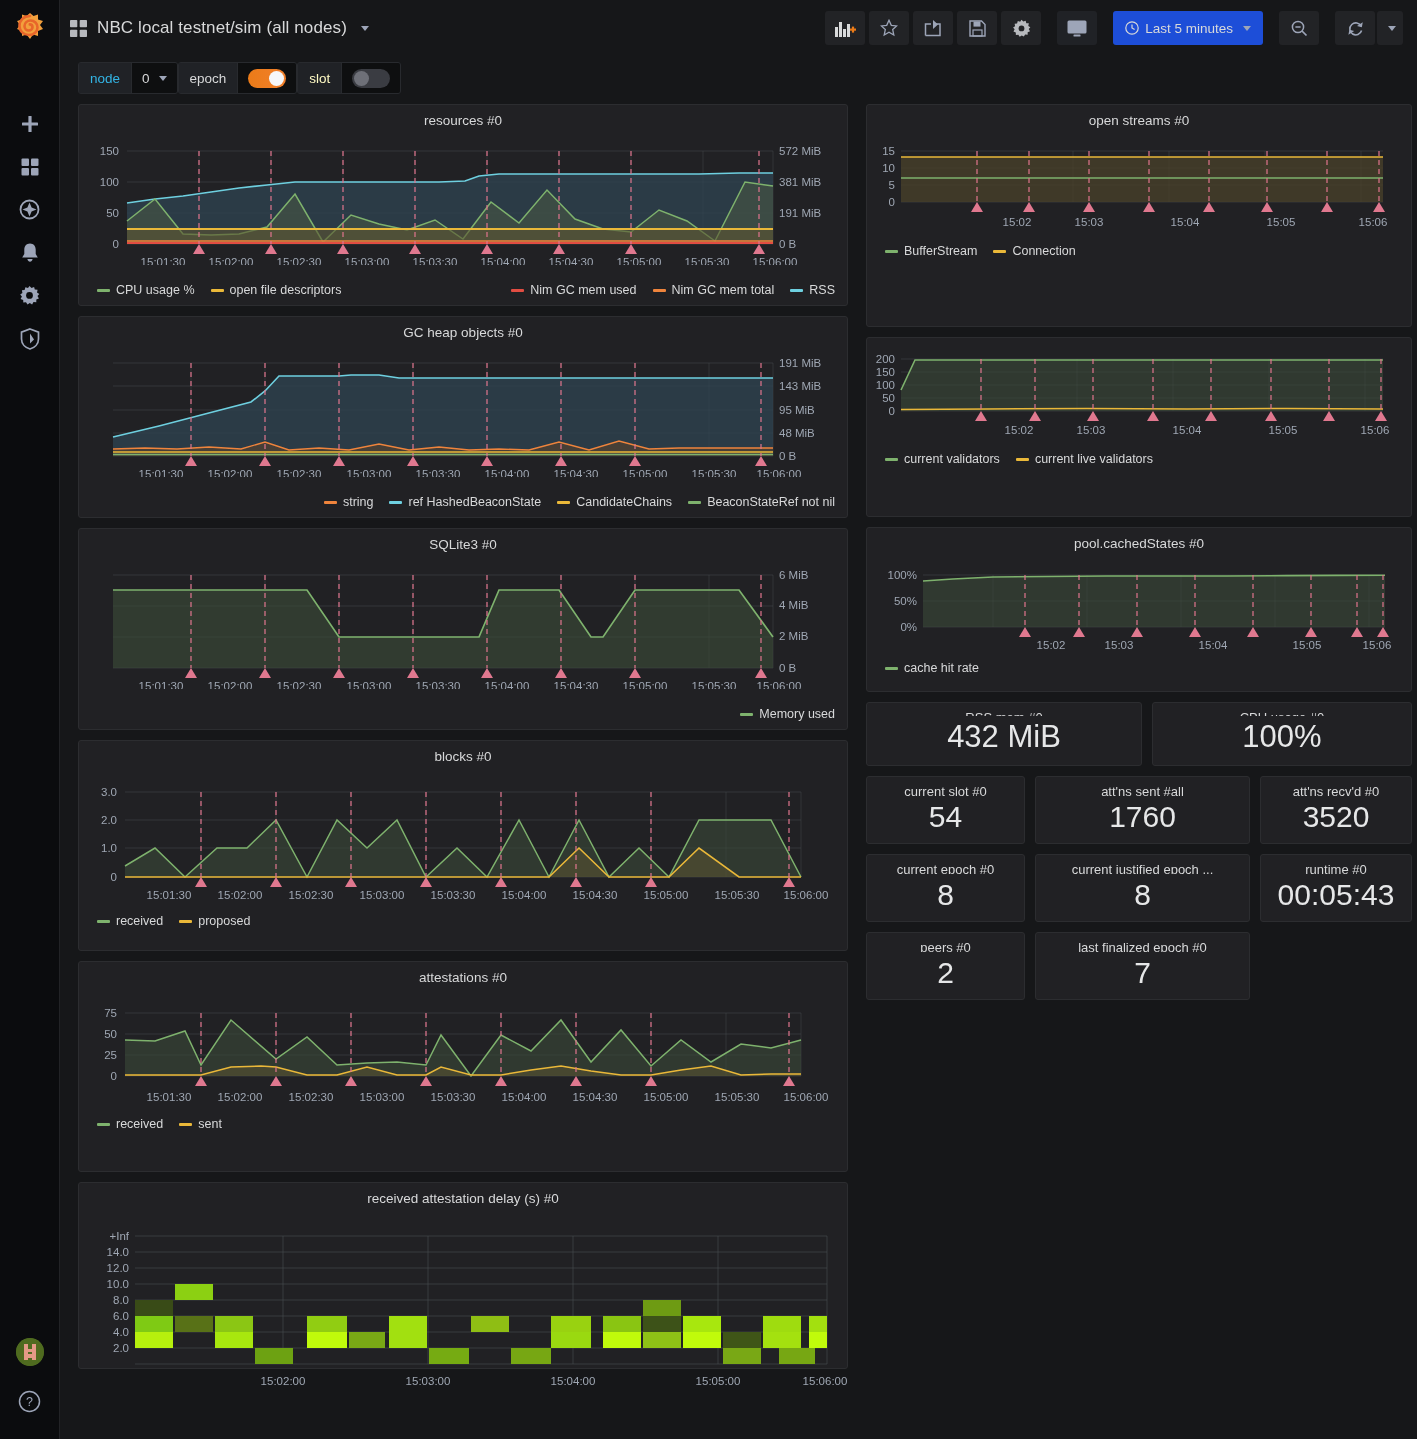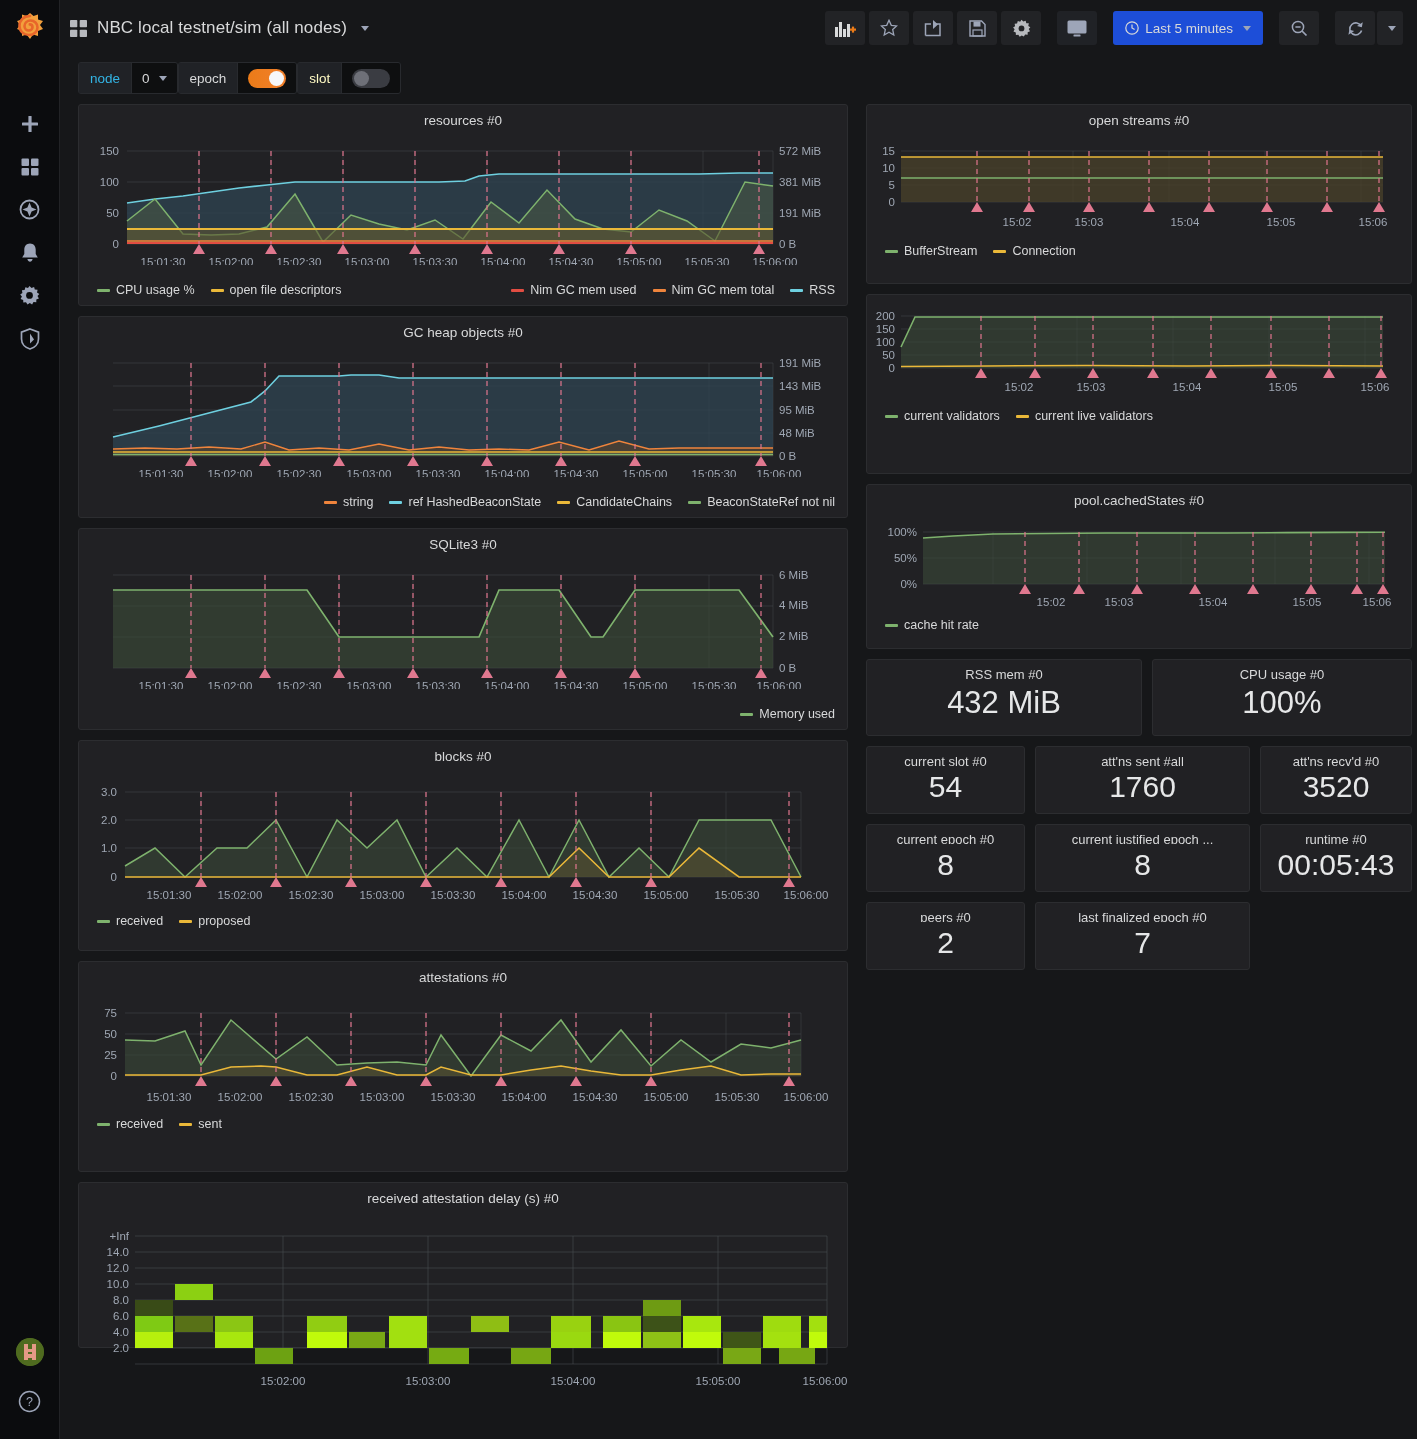--- a/index.html
+++ b/index.html
@@ -137,21 +137,21 @@
 
   
   .stat-row { display: flex; gap: 10px; margin-bottom: 10px; }
   .stat-panel {
     background: #212124; border: 1px solid #2c2d30; border-radius: 3px;
     display: flex; flex-direction: column; align-items: center; justify-content: flex-start;
     padding: 7px 4px 8px 4px; overflow: hidden;
   }
   .stat-title { font-size: 13px; color: #d8d9da; white-space: nowrap; overflow: hidden; text-overflow: ellipsis; max-width: 100%; }
   .stat-value { font-size: 30px; color: #e6e7e8; line-height: 1.25; margin-top: 2px; font-weight: normal; }
-  .stat-panel.big { height: 77px; text-align: right; }
+  .stat-panel.big { height: 64px; text-align: right; }
   .stat-panel.big .stat-value { font-size: 31px; }
   .stat-panel.sm { height: 68px; }
   .stat-panel.sm .stat-value { font-size: 30px; }
 
   .axis-text { font-size: 11.5px; fill: #9fa7b3; font-family: "Liberation Sans", sans-serif; }
   .axis-text.r { text-anchor: end; }
   .axis-text.l { text-anchor: start; }
   .axis-text.m { text-anchor: middle; }
   .gridline { stroke: #4c5054; stroke-width: 1; }
   .gridline.v { stroke: #4c5054; }
@@ -771,21 +771,21 @@
               </span>
             <span class="leg">
                 <span class="swatch" style="background:#eab839"></span>
                 <span>sent</span>
               </span>
           </div>
           <div style="height:32px"></div>
         </div>
       </div>
 
-      <div class="panel" style="height:166px">
+      <div class="panel" style="height:187px">
         <div class="panel-title">received attestation delay (s) #0</div>
         <div class="panel-body">
           <svg class="chart" width="768" height="180" viewBox="0 0 768 180">
             <text class="axis-text r" x="50" y="32">+Inf</text>
             <text class="axis-text r" x="50" y="48">14.0</text>
             <text class="axis-text r" x="50" y="64">12.0</text>
             <text class="axis-text r" x="50" y="80">10.0</text>
             <text class="axis-text r" x="50" y="96">8.0</text>
             <text class="axis-text r" x="50" y="112">6.0</text>
             <text class="axis-text r" x="50" y="128">4.0</text>
@@ -867,21 +867,21 @@
               <text class="axis-text m" x="639" y="177">15:05:00</text>
               <text class="axis-text m" x="746" y="177">15:06:00</text>
             </g>
           </svg>
         </div>
       </div>
     </div>
 
     <div id="col-right">
 
-      <div class="panel" style="height:180px">
+      <div class="panel" style="height:223px">
         <div class="panel-title">open streams #0</div>
         <div class="panel-body">
           <svg class="chart" width="544" height="110" viewBox="0 0 544 110">
             <text class="axis-text r" x="28" y="25">15</text>
             <text class="axis-text r" x="28" y="42">10</text>
             <text class="axis-text r" x="28" y="59">5</text>
             <text class="axis-text r" x="28" y="76">0</text>
             <g opacity="0.45">
               <line class="gridline" x1="34" y1="21" x2="516" y2="21"></line>
               <line class="gridline" x1="34" y1="38" x2="516" y2="38"></line>

